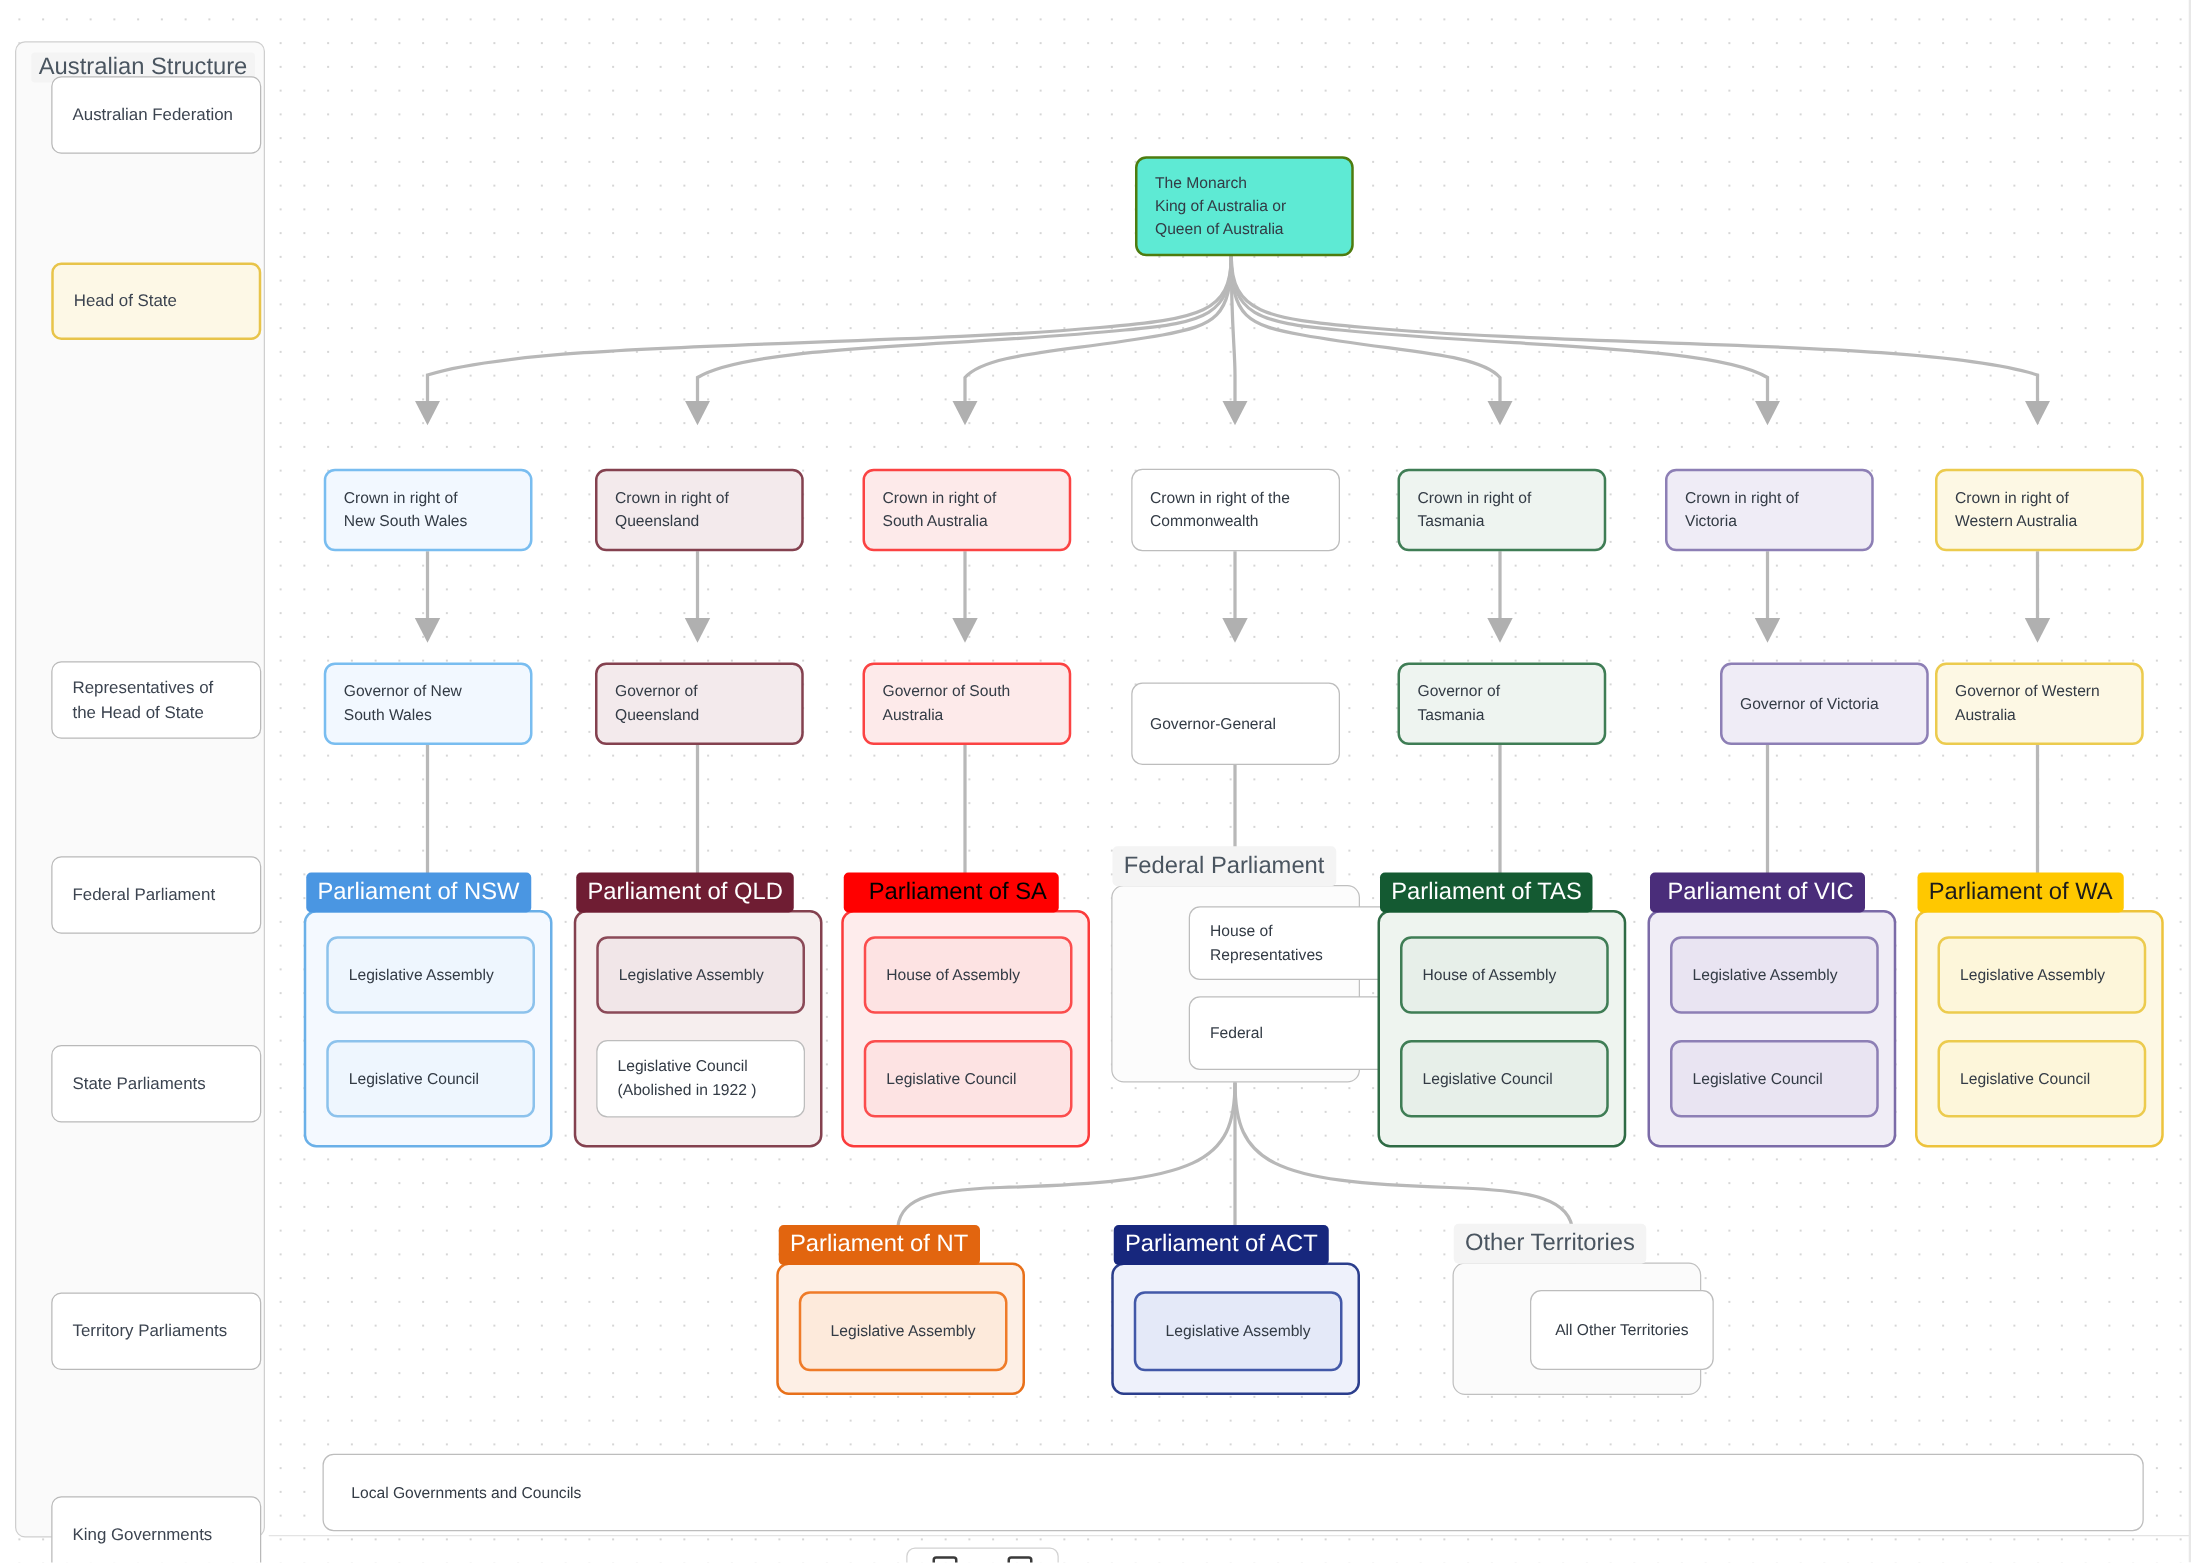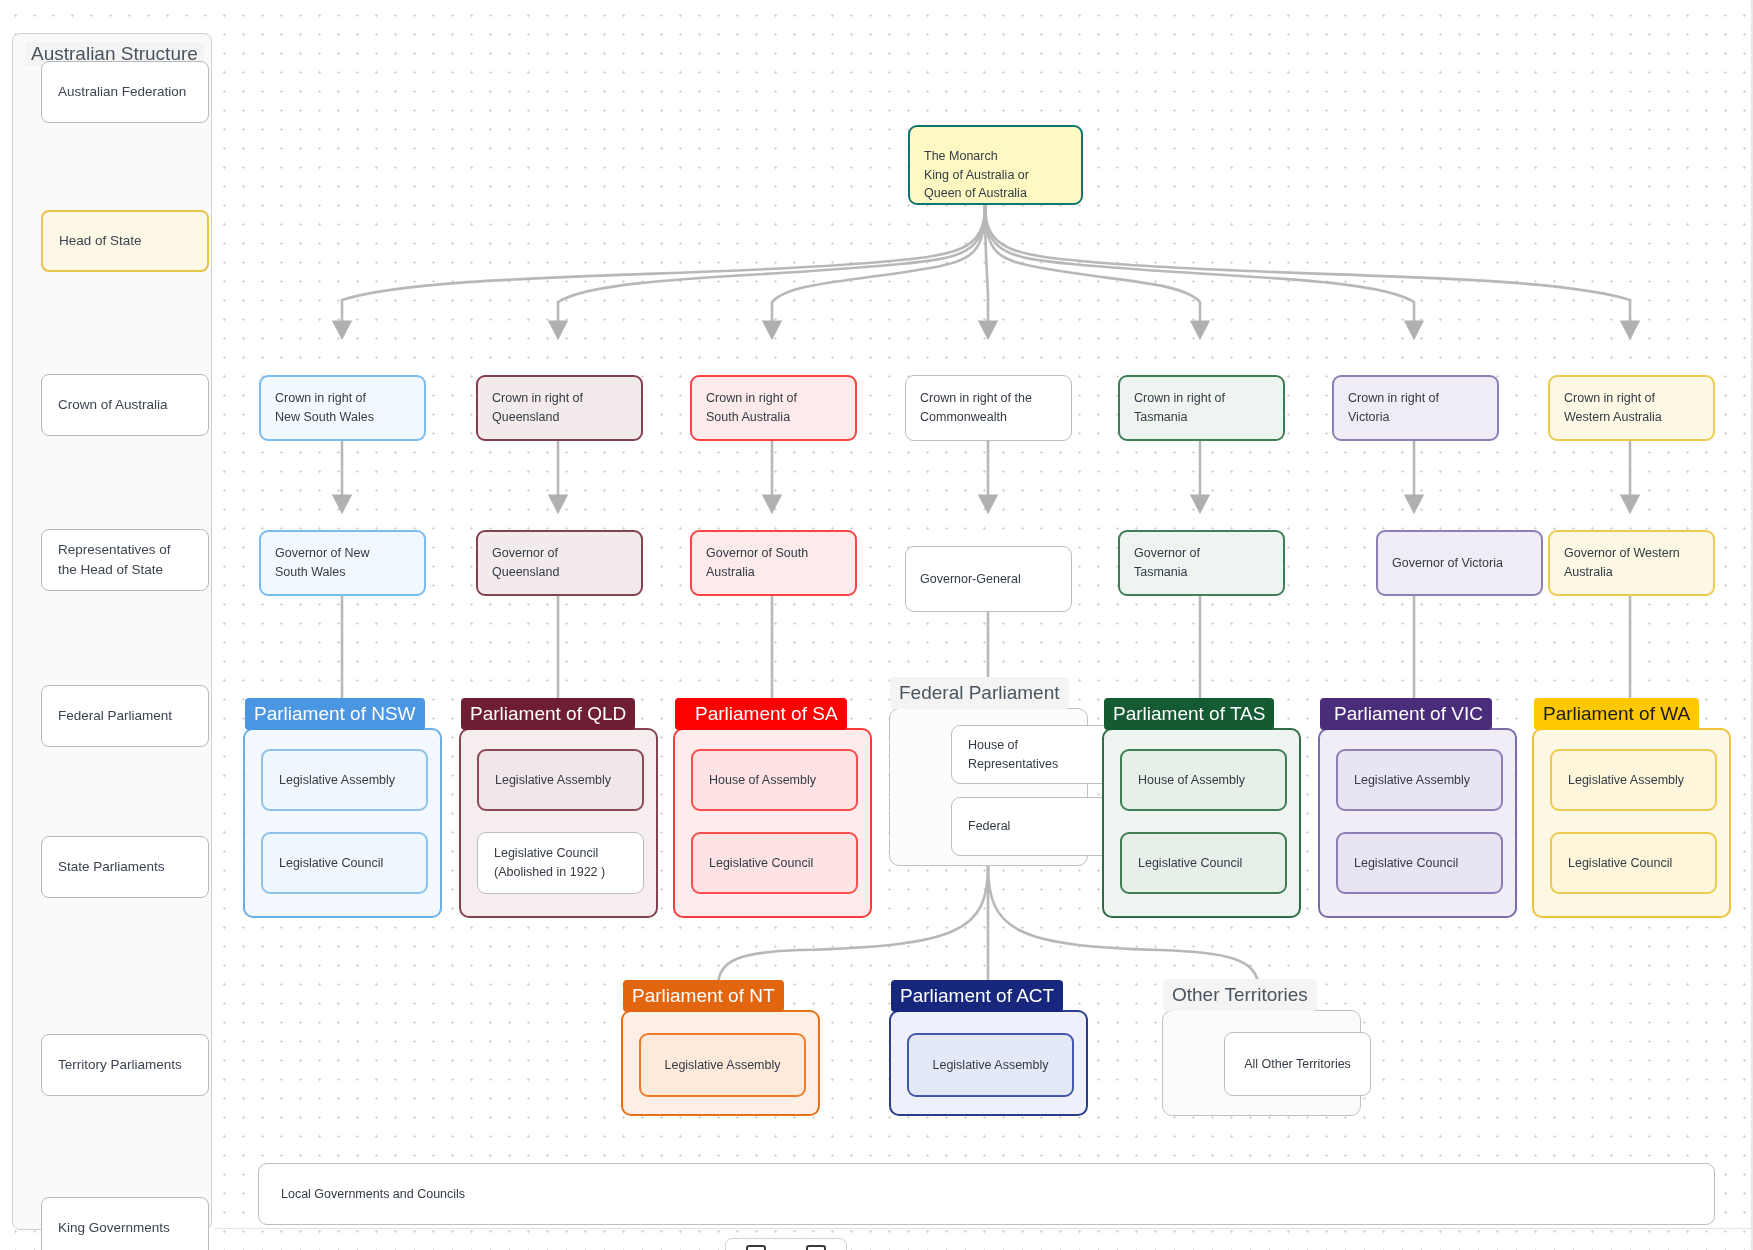--- a/index.html
+++ b/index.html
@@ -64,21 +64,21 @@
     white-space:nowrap;
   }
   .group-label.plain { background:#f4f4f4; color:#4a5560; }
 
   
   .v-nsw  { background:#f4f9ff; border:2px solid #6ab0e8; }
   .v-nsw .lbl { background:#4a96e2; color:#ffffff; }
   .v-qld  { background:#f6eeee; border:2px solid #84414f; }
   .v-qld .lbl { background:#6f1d33; color:#ffffff; }
   .v-sa   { background:#feecec; border:2px solid #fb3b3b; }
-  .v-sa .lbl { background:#ff0000; color:#ffffff;padding-left:20px; }
+  .v-sa .lbl { background:#ff0000; color:#000000;padding-left:20px; }
   .v-tas  { background:#eef4ef; border:2px solid #2f6b45; }
   .v-tas .lbl { background:#145a32; color:#ffffff; }
   .v-vic  { background:#f0edf6; border:2px solid #7b6ba8; }
   .v-vic .lbl { background:#4a2d7a; color:#ffffff;padding-left:14px; }
   .v-wa   { background:#fdf8e4; border:2px solid #edc33c; }
   .v-wa .lbl { background:#ffc800; color:#1b1b1b; }
   .v-nt   { background:#fdefe5; border:2px solid #e8701a; }
   .v-nt .lbl { background:#e2650f; color:#ffffff; }
   .v-act  { background:#eef1fb; border:2px solid #2b3e8c; }
   .v-act .lbl { background:#17277d; color:#ffffff; }
@@ -93,21 +93,21 @@
   .leaf.qld-off { background:#ffffff; border:1px solid #bdbdbd; }
   .leaf.sa   { background:#fde3e3; border:2px solid #fb4d4d; }
   .leaf.tas  { background:#e7efe9; border:2px solid #3f7d55; }
   .leaf.vic  { background:#e9e4f2; border:2px solid #8d7fb5; }
   .leaf.wa   { background:#fdf6da; border:2px solid #eccb4e; }
   .leaf.nt   { background:#fdeadb; border:2px solid #ef7b28; }
   .leaf.act  { background:#e4e9f8; border:2px solid #4258a8; }
   .leaf.plain{ background:#ffffff; border:1px solid #bdbdbd;margin-left:45px; }
 
   
-  .v-monarch { background:#fef9c3; border:2px solid #0f766e;align-items:flex-end; }
+  .v-monarch { background:#5eead4; border:2px solid #4d7c0f; }
 
   
   .c-nsw  { background:#f2f8ff; border:2px solid #79bdf0; }
   .c-qld  { background:#f3eaec; border:2px solid #84414f; }
   .c-sa   { background:#fdeaea; border:2px solid #fb4343; }
   .c-cth  { background:#ffffff; border:1px solid #bdbdbd; }
   .c-tas  { background:#eef4f0; border:2px solid #3f7d55; }
   .c-vic  { background:#efecf6; border:2px solid #8d7fb5; }
   .c-wa   { background:#fdf8e4; border:2px solid #eccb4e; }
 
@@ -165,23 +165,20 @@
 </svg>
 
 <div id="lane-panel">
   <div id="lane-title">Australian Structure</div>
 
   <div class="lane-box" style="top:27px;height:62px;">
     <span>Australian Federation</span>
   </div>
   <div class="lane-box accent-yellow" style="top:176px;height:62px;">
     <span>Head of State</span>
-  </div>
-  <div class="lane-box" style="top:340px;height:62px;">
-    <span>Crown of Australia</span>
   </div>
   <div class="lane-box" style="top:495px;height:62px;white-space:pre-line;">
     <span style="white-space:pre-line;">Representatives of
 the Head of State</span>
   </div>
   <div class="lane-box" style="top:651px;height:62px;">
     <span>Federal Parliament</span>
   </div>
   <div class="lane-box" style="top:802px;height:62px;">
     <span>State Parliaments</span>

